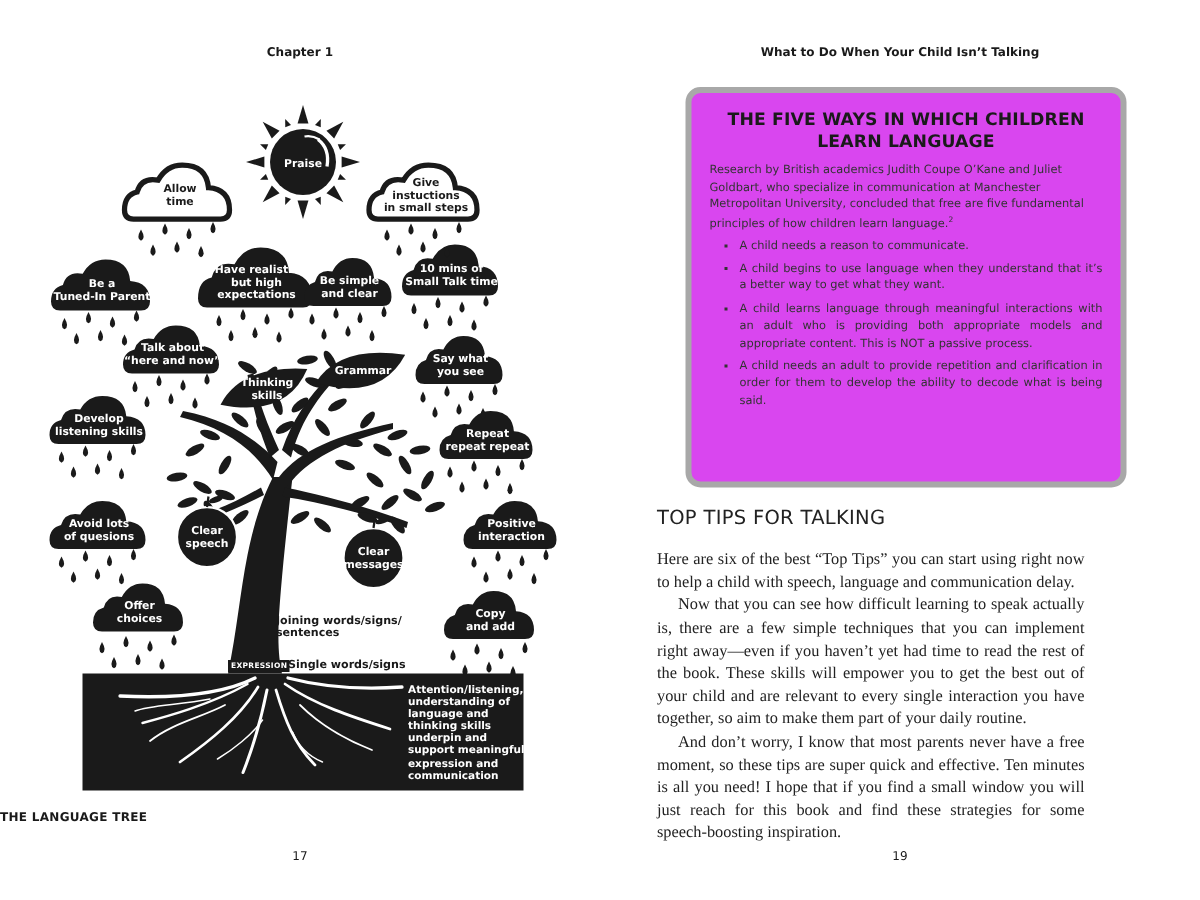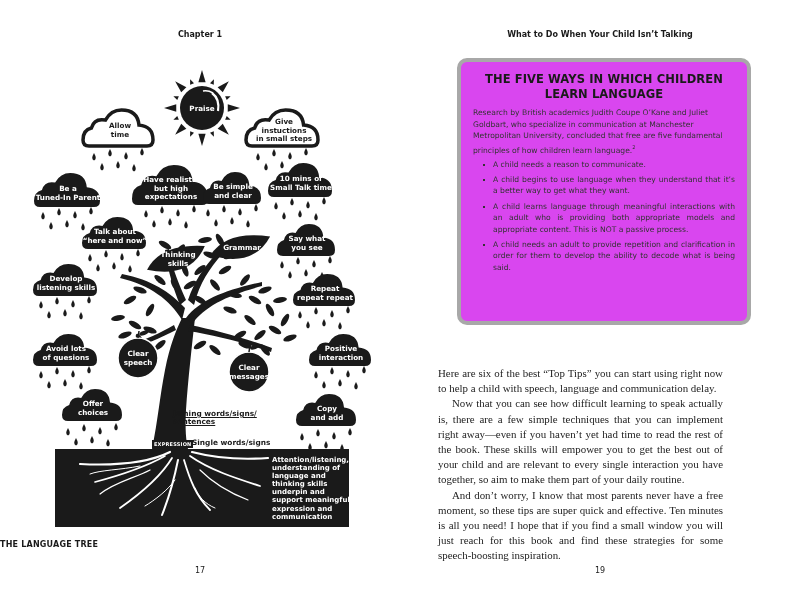--- a/index.html
+++ b/index.html
@@ -365,21 +365,21 @@
         <g>
           <circle cx="249" cy="372" r="20" fill="#1a1a1a" stroke="#fff" stroke-width="1.5"></circle>
           <path d="M249 352 l1 -7" stroke="#1a1a1a" stroke-width="1.5"></path>
           <ellipse cx="255" cy="347" rx="5" ry="2" fill="#1a1a1a" transform="rotate(-20 255 347)"></ellipse>
           <text x="249" y="370.3" class="apple-text white-text">Clear</text>
           <text x="249" y="378.7" class="apple-text white-text">messages</text>
         </g>
       </g>
   </svg>
 
-  <div class="trunk-label" style="left:173px; top:410px; width:110px;text-decoration:underline;">Joining words/signs/ sentences</div>
+  <div class="trunk-label" style="left:184px; top:410px; width:110px;">Joining words/signs/ sentences</div>
   <div class="expression-tag">EXPRESSION</div>
   <div class="trunk-label" style="left:192px; top:439px;">Single words/signs</div>
   <div class="roots-label">Attention/listening, understanding of language and thinking skills underpin and support meaningful expression and communication</div>
 
   <div class="caption">THE LANGUAGE TREE</div>
   <div class="page-number">17</div>
 </div>
 
 <div class="page page-right">
   <div class="running-head">What to Do When Your Child Isn’t Talking</div>
@@ -388,20 +388,21 @@
     <div class="info-title">THE FIVE WAYS IN WHICH CHILDREN LEARN LANGUAGE</div>
     <div class="info-intro"><span>Research by British academics Judith Coupe O’Kane and Juliet Goldbart, who specialize in communication at Manchester Metropolitan University, concluded that free are five fundamental principles of how children learn language.</span><sup>2</sup></div>
     <ul class="info-list" id="info-list">
         <li><span class="bullet"></span><span>A child needs a reason to communicate.</span></li>
         <li><span class="bullet"></span><span>A child begins to use language when they understand that it’s a better way to get what they want.</span></li>
         <li><span class="bullet"></span><span>A child learns language through meaningful interactions with an adult who is providing both appropriate models and appropriate content. This is NOT a passive process.</span></li>
         <li><span class="bullet"></span><span>A child needs an adult to provide repetition and clarification in order for them to develop the ability to decode what is being said.</span></li>
       </ul>
   </div>
 
+  <div class="section-heading">TOP TIPS FOR TALKING</div>
   <div class="body-text" id="body-text">
       <p>Here are six of the best “Top Tips” you can start using right now to help a child with speech, language and communication delay.</p>
       <p class="indent">Now that you can see how difficult learning to speak actually is, there are a few simple techniques that you can implement right away—even if you haven’t yet had time to read the rest of the book. These skills will empower you to get the best out of your child and are relevant to every single interaction you have together, so aim to make them part of your daily routine.</p>
       <p class="indent">And don’t worry, I know that most parents never have a free moment, so these tips are super quick and effective. Ten minutes is all you need! I hope that if you find a small window you will just reach for this book and find these strategies for some speech-boosting inspiration.</p>
     </div>
 
   <div class="page-number">19</div>
 </div>
 
 </body></html>

